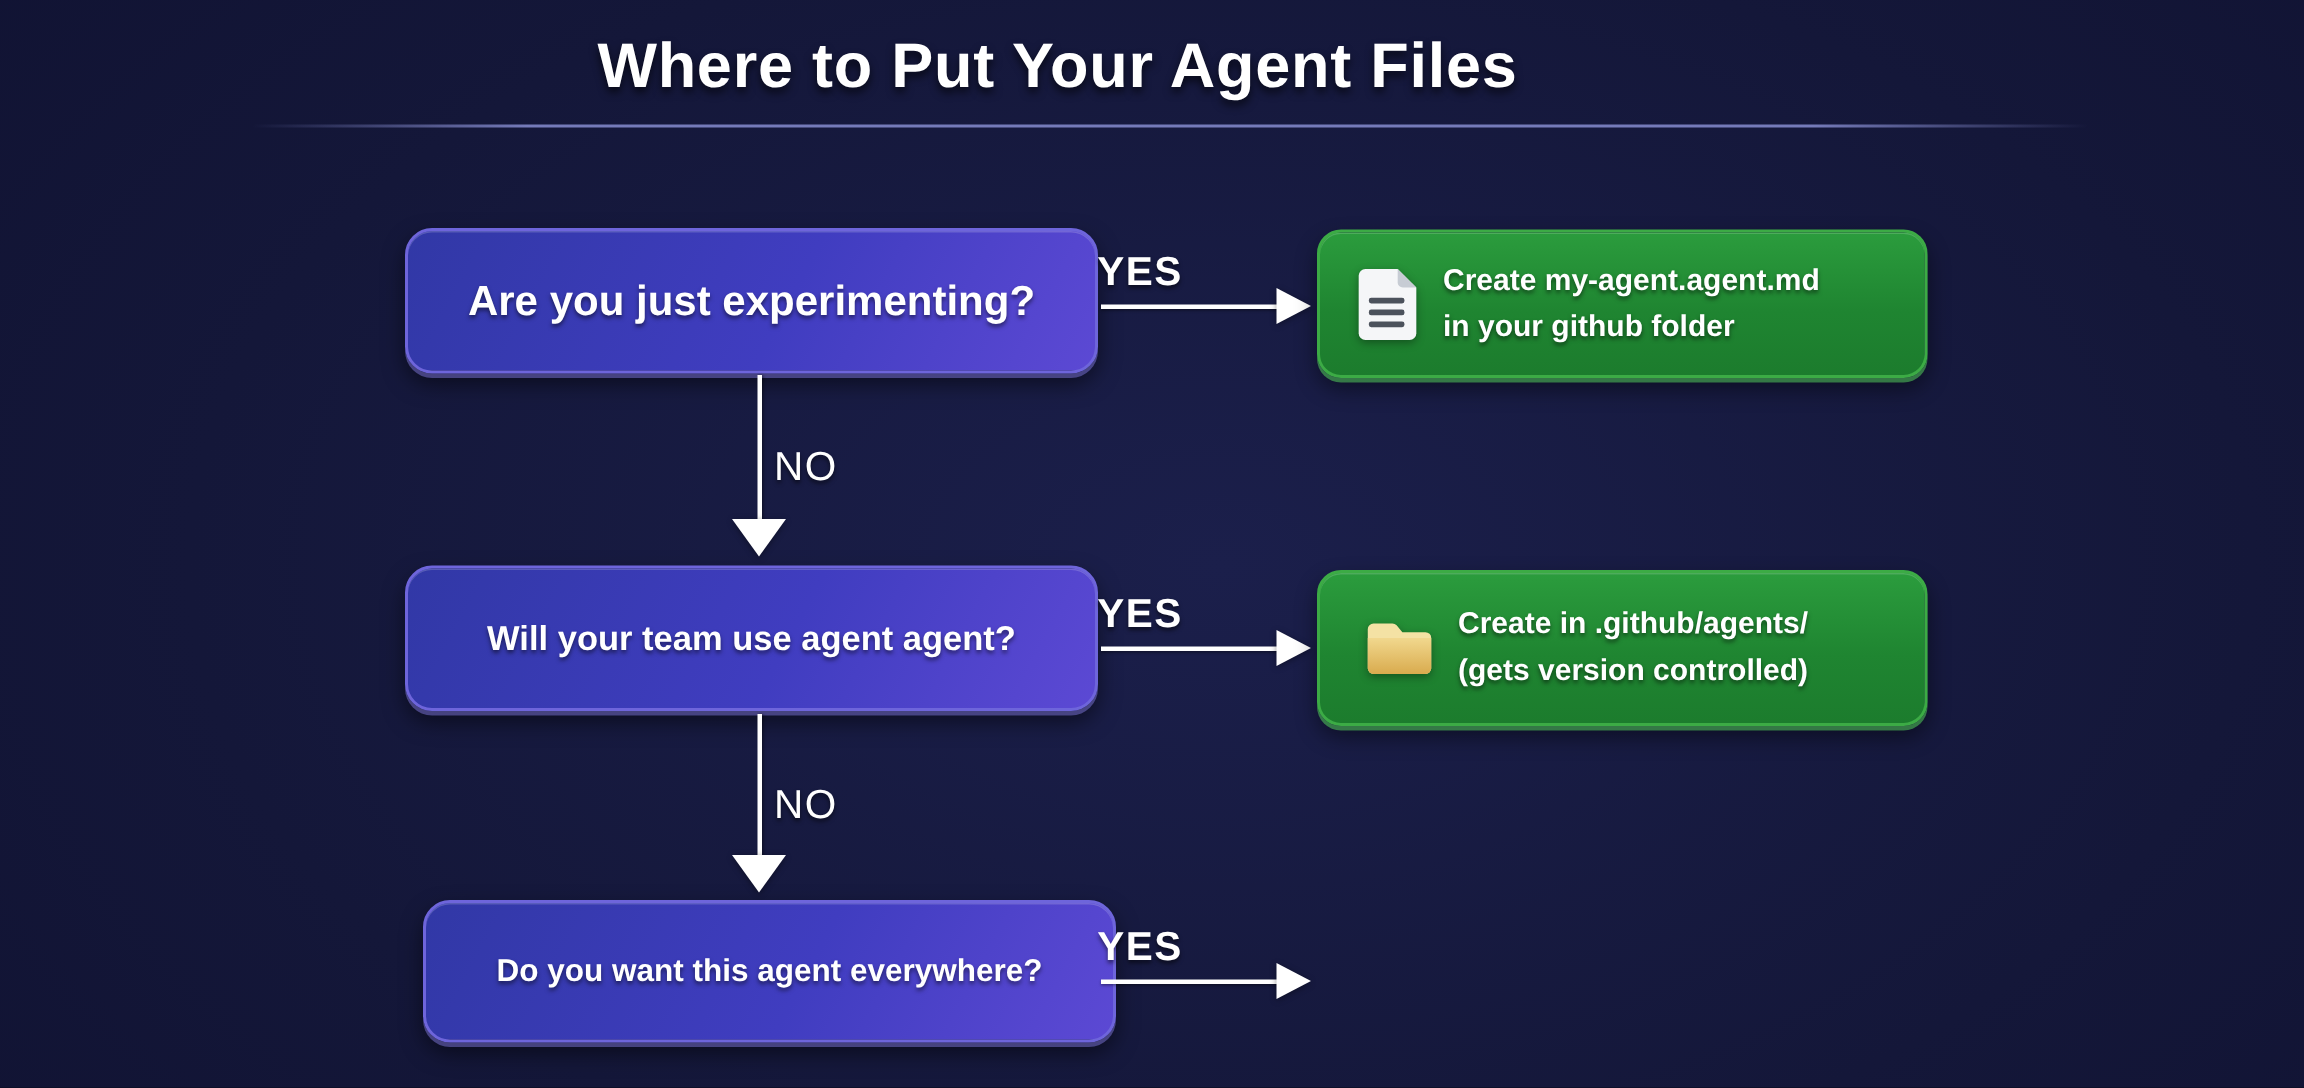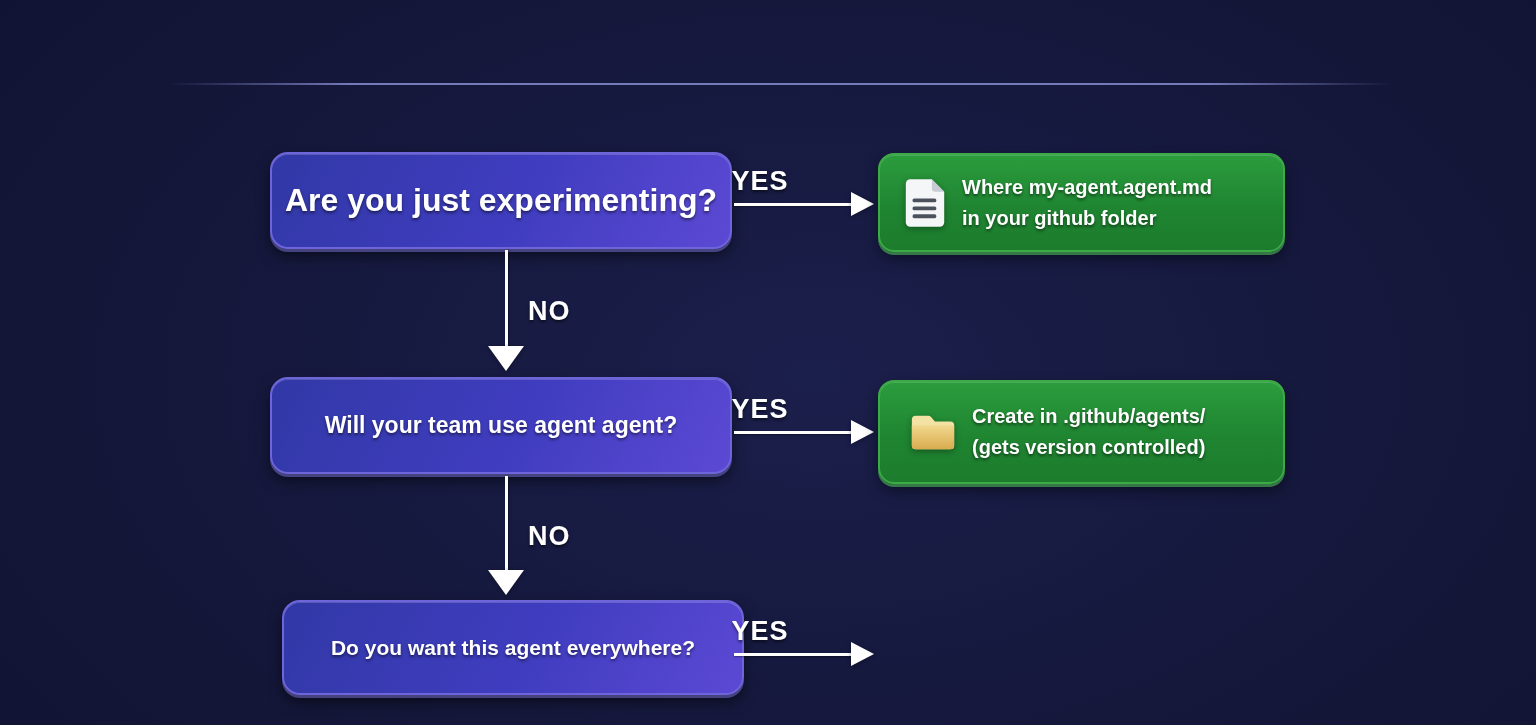--- a/index.html
+++ b/index.html
@@ -16,21 +16,21 @@
   .title-divider{
     position:absolute;top:83px;left:168px;width:1224px;height:2px;
     background:linear-gradient(90deg, rgba(110,116,180,0) 0%, rgba(122,128,192,0.95) 15%, rgba(122,128,192,0.95) 85%, rgba(110,116,180,0) 100%);
   }
   .qbox{
     position:absolute;left:270px;width:462px;height:97px;border-radius:18px;
     background:linear-gradient(118deg,#3138a6 0%,#403dc0 55%,#5c49d4 100%);
     border:2px solid #6e65db;box-sizing:border-box;
     box-shadow:0 3px 0 rgba(140,130,240,0.45), 0 7px 14px rgba(0,0,0,0.5), inset 0 1px 0 rgba(255,255,255,0.18);
     display:flex;align-items:center;justify-content:center;
-    color:#fff;font-weight:700;font-size:32px;
+    color:#fff;font-weight:700;font-size:28px;
     text-shadow:0 2px 3px rgba(0,0,0,0.5);white-space:nowrap;
   }
   .q1{top:152px;} .q2{top:377px;font-size:23px;} .q3{top:600px;height:95px;font-size:21px;margin-left:12px;}
   .rbox{
     position:absolute;left:878px;width:407px;border-radius:16px;
     background:linear-gradient(180deg,#2b9c3d 0%,#1f8531 55%,#1c7c2d 100%);
     border:2px solid #3cab45;box-sizing:border-box;
     box-shadow:0 3px 0 rgba(84,206,92,0.55), 0 7px 14px rgba(0,0,0,0.45), inset 0 1px 0 rgba(255,255,255,0.16);
     display:flex;align-items:center;gap:14px;padding:0 14px 0 22px;
     color:#fff;font-weight:700;font-size:20px;line-height:31px;
@@ -45,48 +45,49 @@
   }
   .yl1{top:166px;} .yl2{top:394px;} .yl3{top:616px;}
   .yes-line{position:absolute;left:734px;width:119px;height:3px;background:#fff;box-shadow:0 1px 2px rgba(0,0,0,0.4);}
   .ys1{top:203px;} .ys2{top:431px;} .ys3{top:653px;}
   .yes-head{position:absolute;left:851px;width:0;height:0;border-top:12px solid transparent;border-bottom:12px solid transparent;border-left:23px solid #fff;filter:drop-shadow(0 1px 2px rgba(0,0,0,0.4));}
   .yh1{top:192px;} .yh2{top:420px;} .yh3{top:642px;}
   .no-line{position:absolute;left:505px;width:3px;background:#fff;box-shadow:1px 0 2px rgba(0,0,0,0.4);}
   .ns1{top:250px;height:97px;} .ns2{top:476px;height:95px;}
   .no-head{position:absolute;left:488px;width:0;height:0;border-left:18px solid transparent;border-right:18px solid transparent;border-top:25px solid #fff;filter:drop-shadow(0 1px 2px rgba(0,0,0,0.4));}
   .nh1{top:346px;} .nh2{top:570px;}
-  .no-label{position:absolute;left:528px;color:#fff;font-weight:700;font-size:27px;letter-spacing:1px;text-shadow:0 2px 3px rgba(0,0,0,0.55);}
+  .no-label{position:absolute;left:516px;color:#fff;font-weight:400;font-size:27px;letter-spacing:1px;text-shadow:0 2px 3px rgba(0,0,0,0.55);}
   .nl1{top:296px;} .nl2{top:521px;}
 </style>
 </head>
 <body>
 
 <div class="canvas">
 
+  <div class="page-title">Where to Put Your Agent Files</div>
   <div class="title-divider"></div>
 
   <div class="qbox q1">
     <span>Are you just experimenting?</span>
   </div>
   <div class="yes-label yl1">YES</div>
   <div class="yes-line ys1"></div>
   <div class="yes-head yh1"></div>
   <div class="rbox r1">
     <span class="ricon">
       <svg width="46" height="52" viewBox="0 0 40 46" aria-hidden="true">
         <path d="M3 6 a4 4 0 0 1 4-4 h19 l11 11 v27 a4 4 0 0 1-4 4 H7 a4 4 0 0 1-4-4 Z" fill="#f5f6f8"></path>
         <path d="M26 2 l11 11 h-8 a3 3 0 0 1-3-3 Z" fill="#c7ccd4"></path>
         <rect x="9" y="19" width="21" height="3.4" rx="1.4" fill="#4c525c"></rect>
         <rect x="9" y="26" width="21" height="3.4" rx="1.4" fill="#4c525c"></rect>
         <rect x="9" y="33" width="21" height="3.4" rx="1.4" fill="#4c525c"></rect>
       </svg>
     </span>
     <span>
-      <span style="display:block">Where my-agent.agent.md</span>
+      <span style="display:block">Create my-agent.agent.md</span>
       <span style="display:block">in your github folder</span>
     </span>
   </div>
   <div class="no-line ns1"></div>
   <div class="no-head nh1"></div>
   <div class="no-label nl1">NO</div>
 
   <div class="qbox q2">
     <span>Will your team use agent agent?</span>
   </div>

